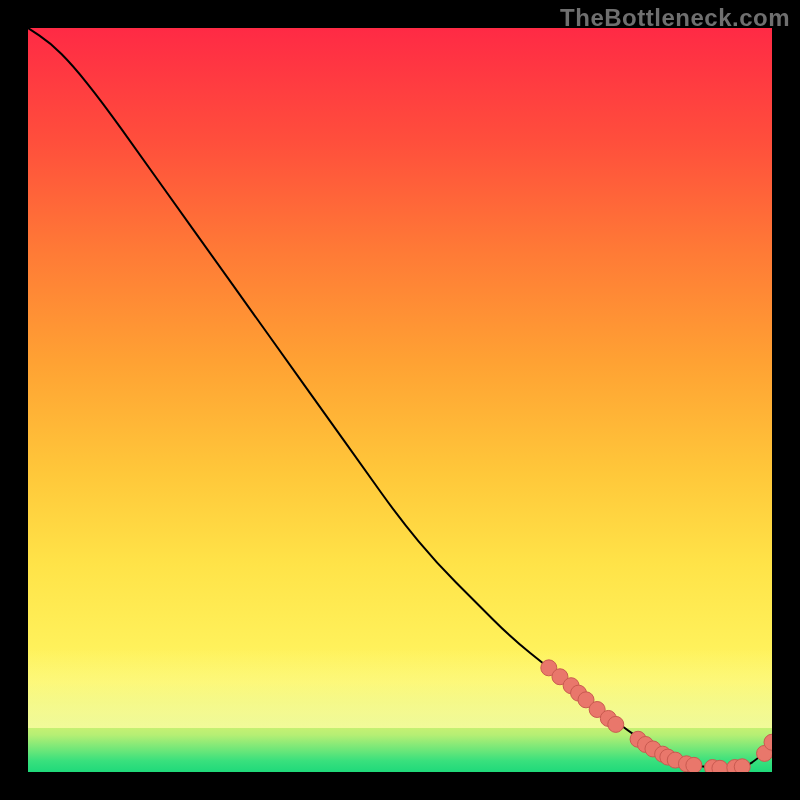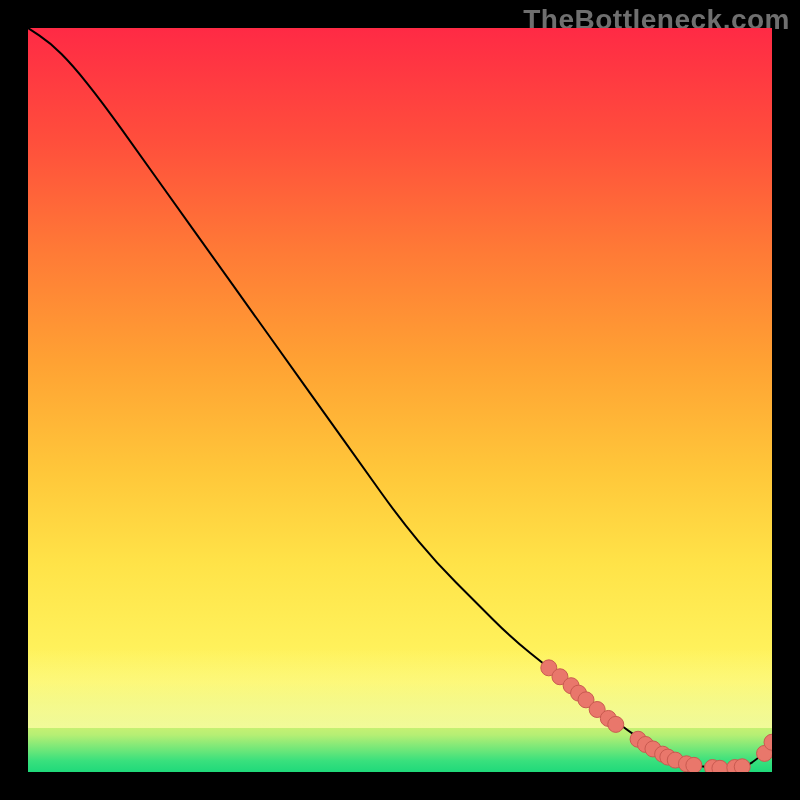--- a/index.html
+++ b/index.html
@@ -15,21 +15,21 @@
     position: relative;
     width: 800px;
     height: 800px;
     background: #000;
   }
   .watermark {
     position: absolute;
     top: 4px;
     right: 10px;
     color: #6f6f6f;
-    font-size: 28px;
+    font-size: 24px;
     font-weight: 600;
     letter-spacing: 0.5px;
     user-select: none;
   }
   .plot {
     position: absolute;
     left: 28px;
     top: 28px;
     width: 744px;
     height: 744px;

